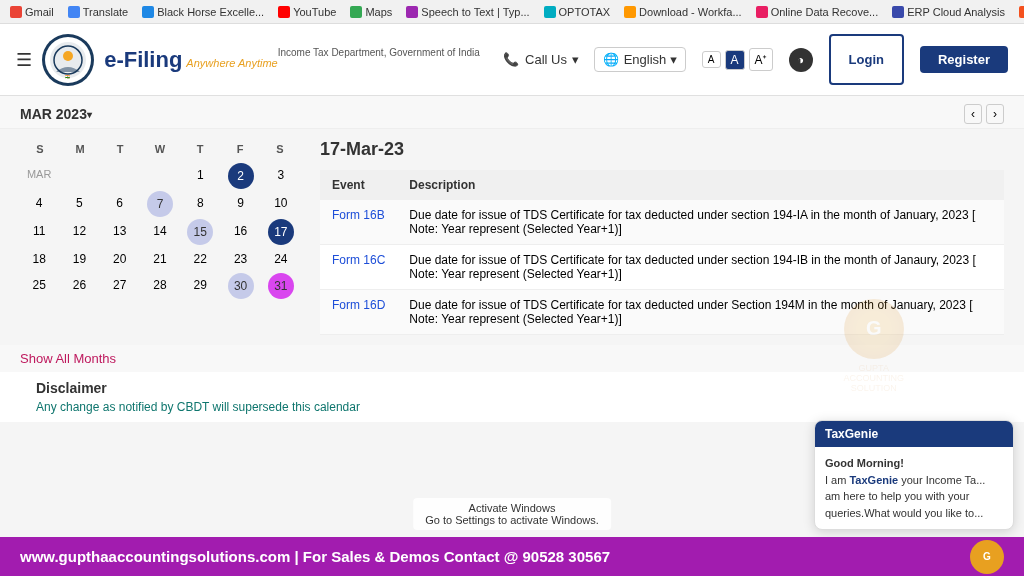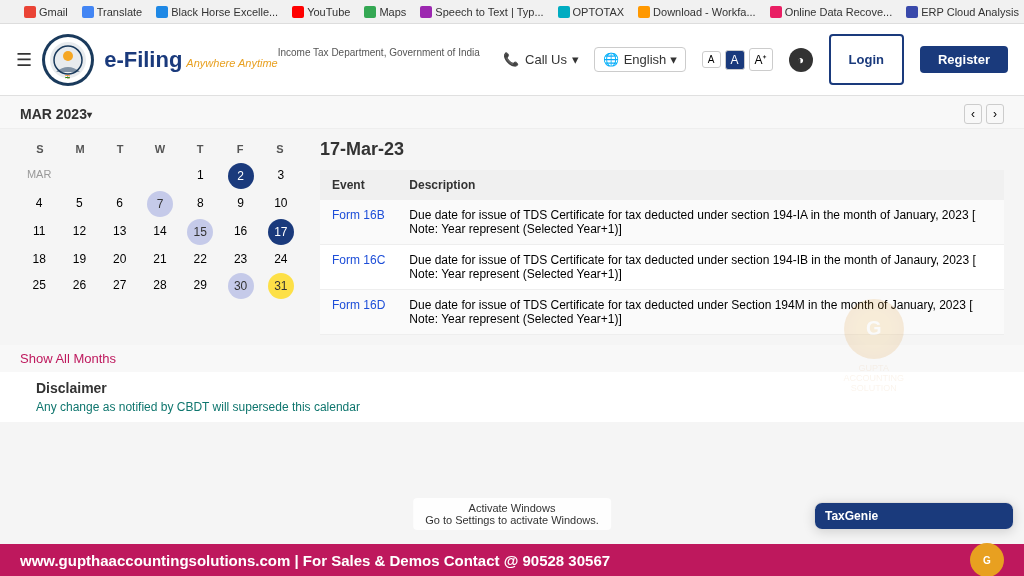--- a/index.html
+++ b/index.html
@@ -4,21 +4,21 @@
   <style>
     * { margin: 0; padding: 0; box-sizing: border-box; }
     body { font-family: Arial, sans-serif; font-size: 13px; background: #f5f5f5; width: 1024px; height: 576px; overflow: hidden; }
 
     
     .bookmarks-bar {
       background: #f1f1f1;
       height: 24px;
       display: flex;
       align-items: center;
-      padding: 0 20px;
+      padding: 0 6px;
       gap: 6px;
       border-bottom: 1px solid #ddd;
       overflow: hidden;
     }
     .bookmark-item {
       display: flex;
       align-items: center;
       gap: 3px;
       font-size: 11px;
       color: #333;
@@ -301,23 +301,23 @@
       color: #333;
       margin-bottom: 4px;
     }
     .disclaimer-text {
       font-size: 12px;
       color: #0f766e;
     }
 
     
     .bottom-banner {
-      background: #be185d;
-      color: #fff;
-      height: 32px;
+      background: #a21caf;
+      color: #fff;
+      height: 39px;
       display: flex;
       align-items: center;
       justify-content: space-between;
       padding: 0 20px;
       position: absolute;
       bottom: 0;
       left: 0;
       right: 0;
     }
     .banner-text {
@@ -556,21 +556,21 @@
       <div class="cal-cell">22</div>
       <div class="cal-cell">23</div>
       <div class="cal-cell">24</div>
       <div class="cal-cell">25</div>
 
       <div class="cal-cell">26</div>
       <div class="cal-cell">27</div>
       <div class="cal-cell">28</div>
       <div class="cal-cell">29</div>
       <div class="cal-cell highlighted" style="background:#c5cae9;border-radius:50%;width:26px;height:26px;display:flex;align-items:center;justify-content:center;margin:auto;">30</div>
-      <div class="cal-cell highlighted" style="background:#fde047;border-radius:50%;width:26px;height:26px;display:flex;align-items:center;justify-content:center;margin:auto;">31</div>
+      <div class="cal-cell highlighted" style="background:#d946ef;border-radius:50%;width:26px;height:26px;display:flex;align-items:center;justify-content:center;margin:auto;">31</div>
       <div class="cal-cell empty"></div>
     </div>
   </div>
 
   <div class="events-panel">
     <div class="events-date">17-Mar-23</div>
     <table class="events-table">
       <thead>
         <tr>
           <th>Event</th>
@@ -604,20 +604,26 @@
   <div class="disclaimer-text">Any change as notified by CBDT will supersede this calendar</div>
 </div>
 
 <div class="watermark">
   <div class="watermark-logo">G</div>
   <div style="font-size:9px;color:#c87010;opacity:0.5;">GUPTA<br>ACCOUNTING<br>SOLUTION</div>
 </div>
 
 <div class="taxgenie-widget">
   <div class="taxgenie-header">TaxGenie</div>
+  <div class="taxgenie-body">
+    <div class="taxgenie-bold">Good Morning!</div>
+    <div>
+      <span>I am </span><span class="taxgenie-blue">TaxGenie</span><span> your Income Ta... am here to help you with your queries.What would you like to...</span>
+    </div>
+  </div>
 </div>
 
 <div class="activate-windows">
   <div>Activate Windows</div>
   <div>Go to Settings to activate Windows.</div>
 </div>
 
 <div class="bottom-banner">
   <span class="banner-text">www.gupthaaccountingsolutions.com | For Sales &amp; Demos Contact @ 90528 30567</span>
   <div class="banner-logo">G</div>

